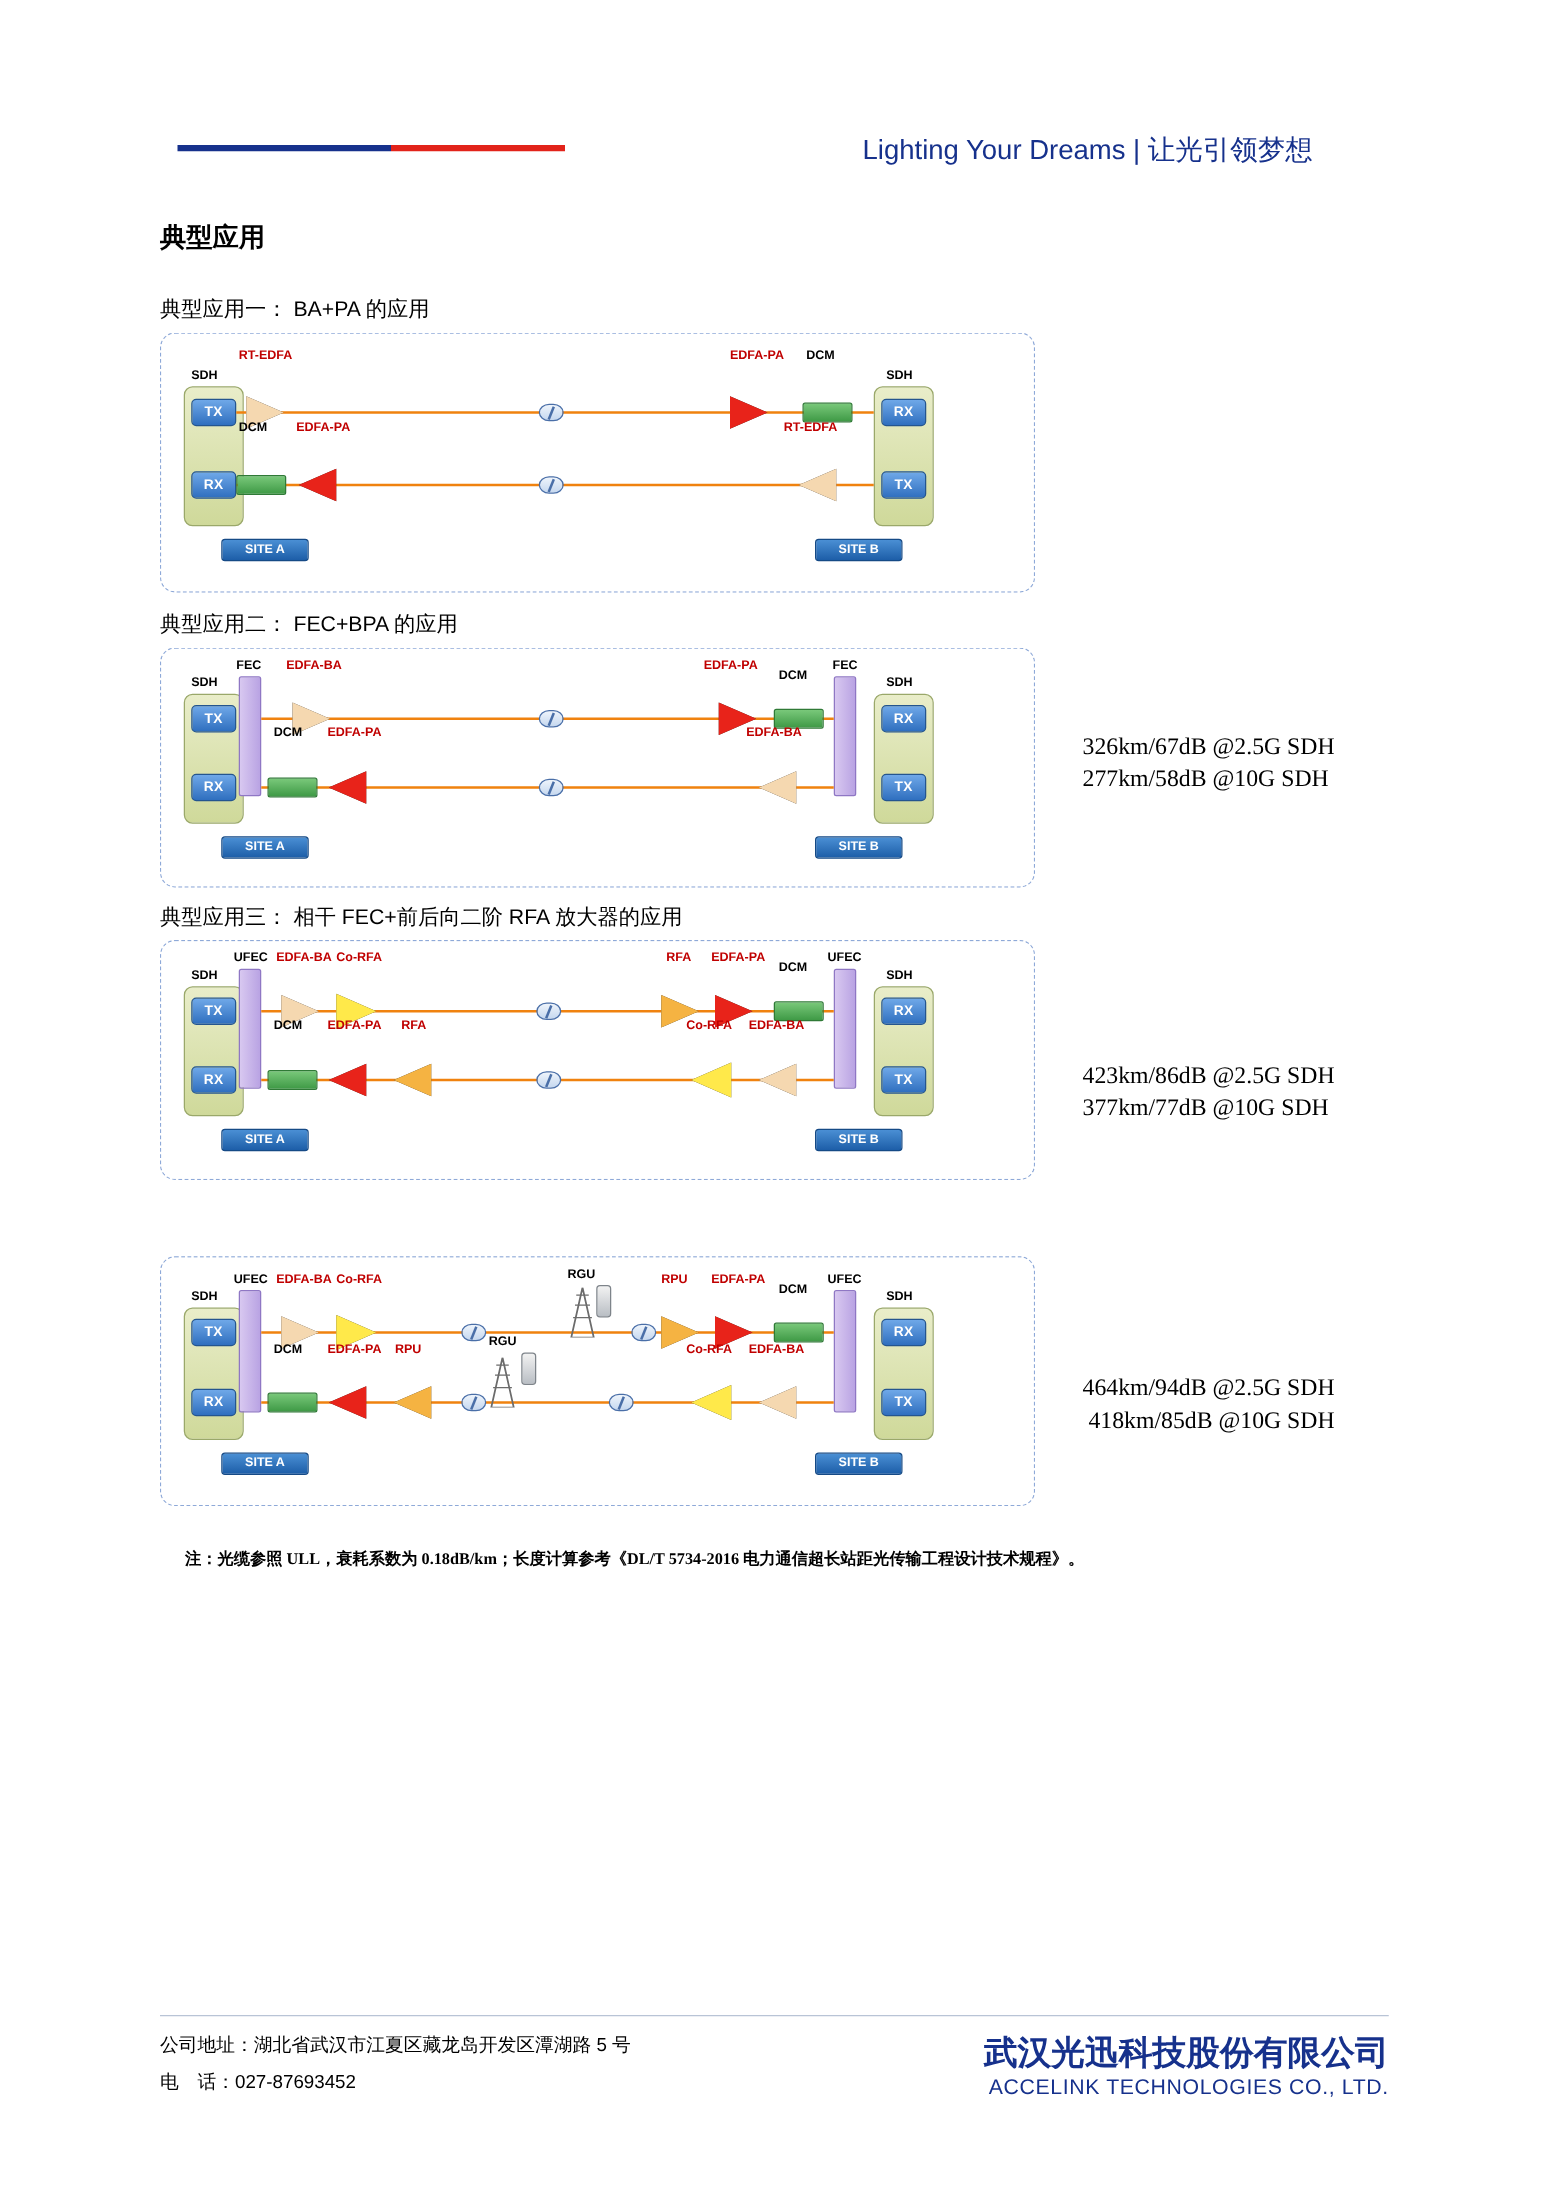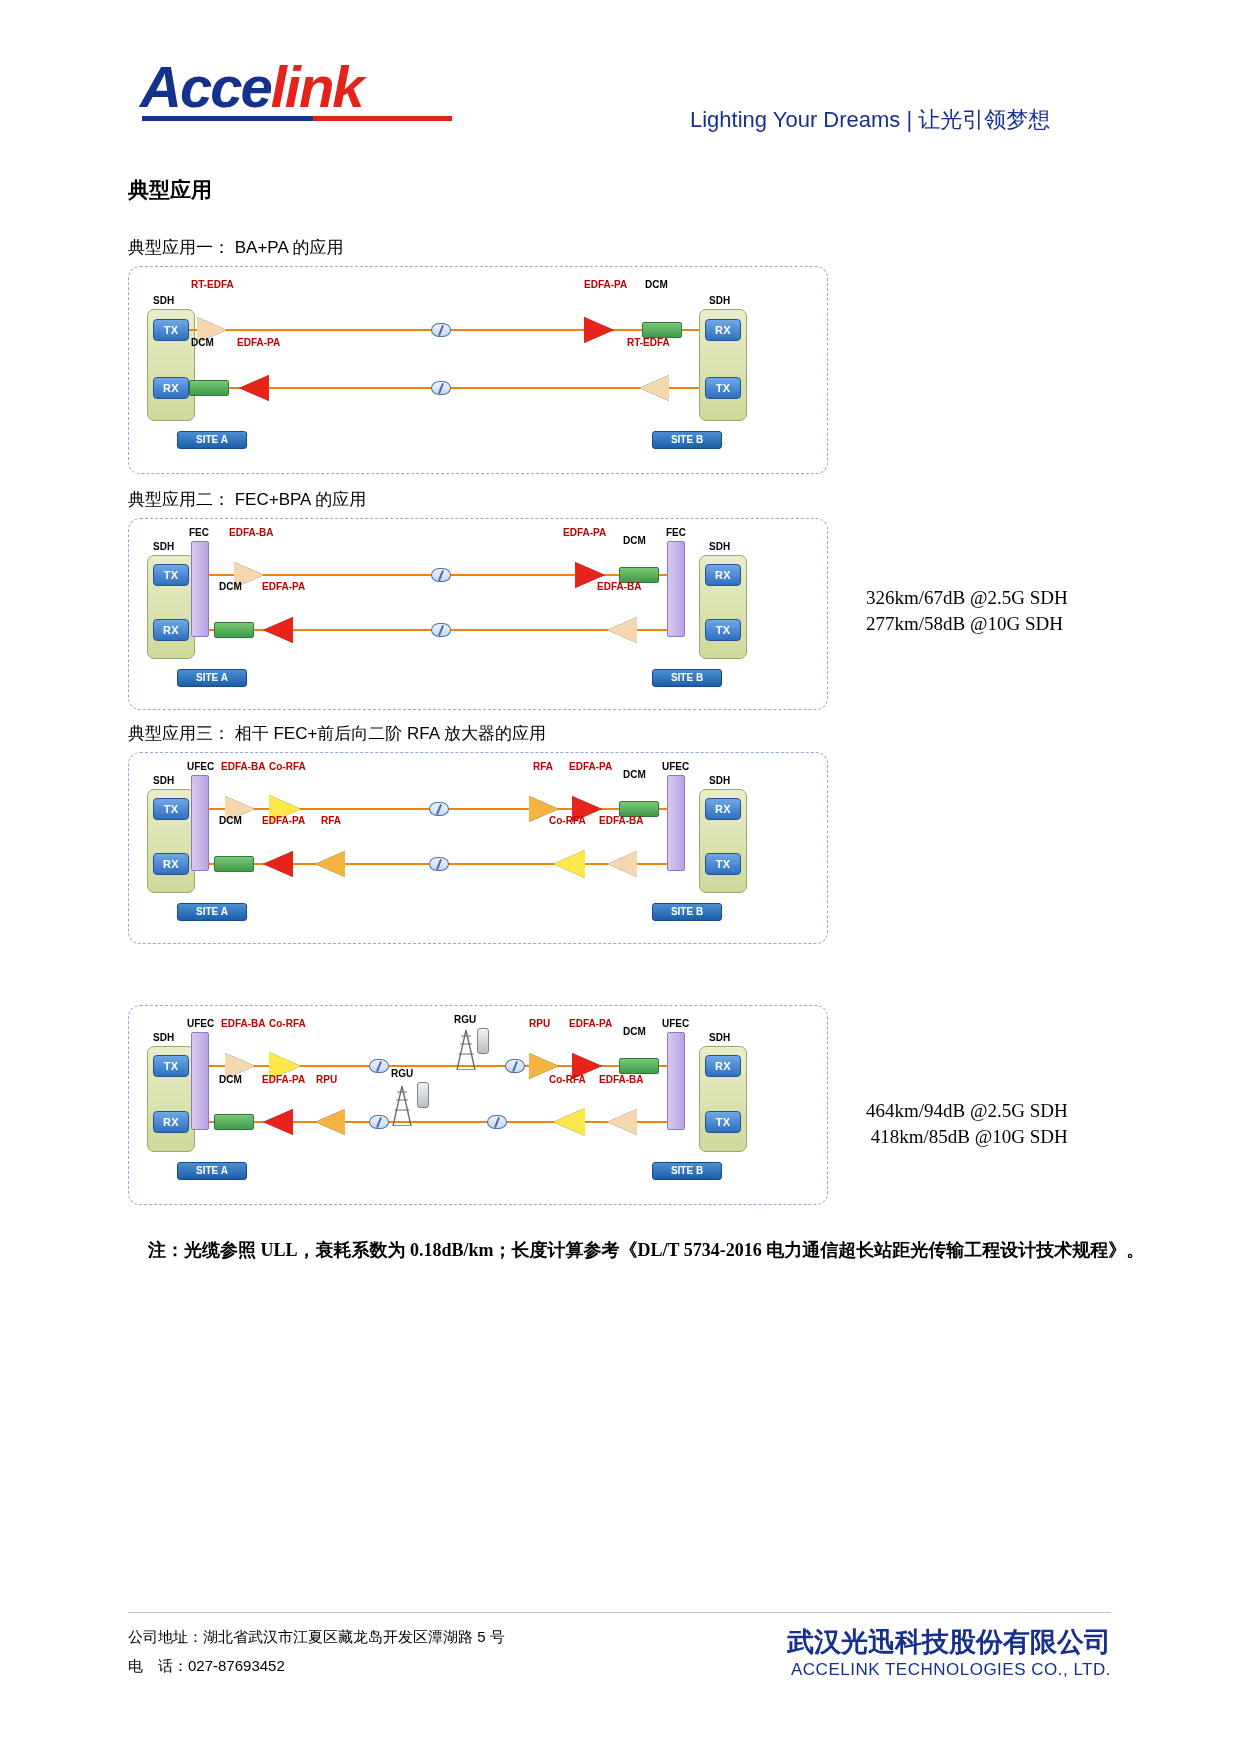--- a/index.html
+++ b/index.html
@@ -153,21 +153,21 @@
     color:rgba(226,35,26,0.13);
     pointer-events:none;
     white-space:nowrap;
   }
   .watermark .a { color:rgba(22,49,140,0.12); }
 
   
   .note {
     position:absolute; left:148px; top:1238px;
     font-family:"Liberation Serif", serif;
-    font-size:18px; font-weight:bold; color:#000;
+    font-size:13px; font-weight:bold; color:#000;
     white-space:nowrap;
   }
 
   
   .footer-line {
     position:absolute; left:128px; top:1612px; width:983px; height:1px; background:#b9c4d6;
   }
   .footer-left {
     position:absolute; left:128px; top:1622px;
     font-size:15px; line-height:29px; color:#000;
@@ -181,23 +181,20 @@
     position:absolute; right:128px; top:1660px;
     font-size:17px; color:#16318c; letter-spacing:0.5px;
     white-space:nowrap;
   }
 </style>
 </head>
 <body>
 
 <div class="page">
 
-  <div class="logo">
-    <span class="acce">Acce</span><span class="link">link</span>
-  </div>
   <div class="logo-underline"></div>
 
   <div class="tagline">
     <span>Lighting Your Dreams |</span><span class="cn"> 让光引领梦想</span>
   </div>
 
   <div class="section-title">典型应用</div>
 
   <div class="watermark">
     <span class="a">Acce</span><span>link</span>
@@ -318,20 +315,24 @@
     <div class="dcm" style="left:85px; top:103px;"></div>
     <div class="comp-label" style="left:133px; top:62px;">EDFA-PA</div>
     <div class="tri tri-l-red tri-out" style="left:134px; top:98px;"></div>
     <div class="comp-label" style="left:192px; top:62px;">RFA</div>
     <div class="tri tri-l-org tri-out" style="left:186px; top:98px;"></div>
     <div class="splice" style="left:300px; top:104px;"></div>
     <div class="comp-label" style="left:420px; top:62px;">Co-RFA</div>
     <div class="tri tri-l-yel tri-out" style="left:424px; top:97px;"></div>
     <div class="comp-label" style="left:470px; top:62px;">EDFA-BA</div>
     <div class="tri tri-l-tan tri-out" style="left:478px; top:98px;"></div>
+  </div>
+  <div class="spec" style="left:866px; top:848px;">
+    <div>423km/86dB @2.5G SDH</div>
+    <div>377km/77dB @10G SDH</div>
   </div>
 
   <div class="case-head" style="left:128px; top:1026px;">典型应用四： 相干 FEC+前向拉曼后向随路遥泵的应用</div>
   <div class="case-box" style="left:128px; top:1005px; width:700px; height:200px;">
 
     <div class="sdh-label" style="left:24px; top:26px;">SDH</div>
     <div class="site" style="left:18px; top:40px; height:106px;"></div>
     <div class="port" style="left:24px; top:49px;">TX</div>
     <div class="port" style="left:24px; top:105px;">RX</div>
     <div class="sitebtn" style="left:48px; top:156px;">SITE A</div>

